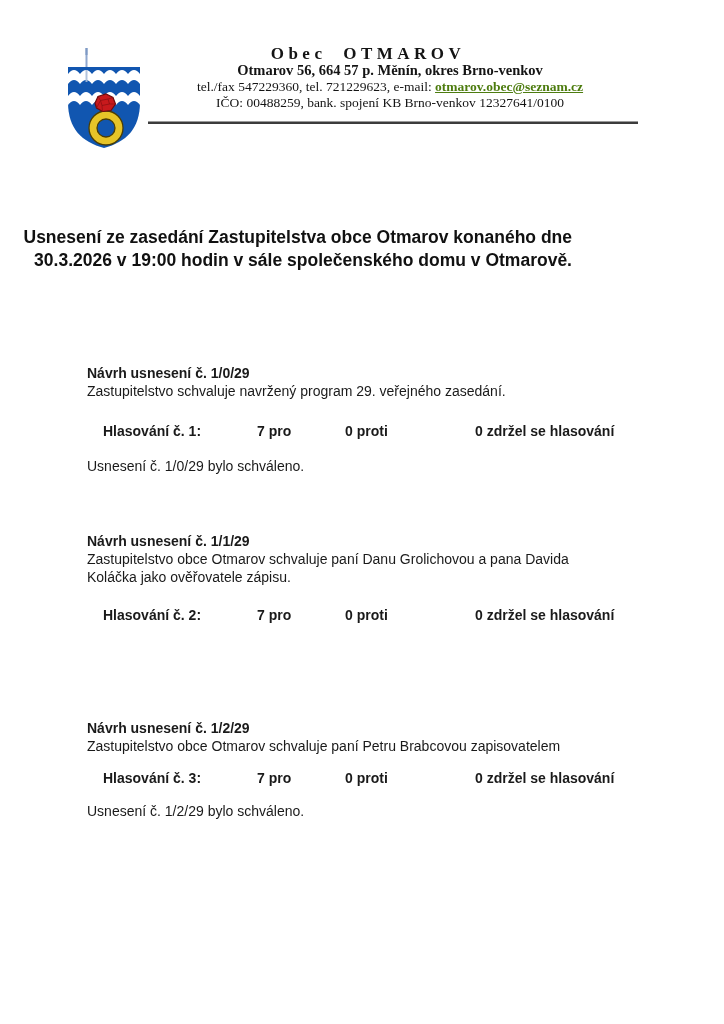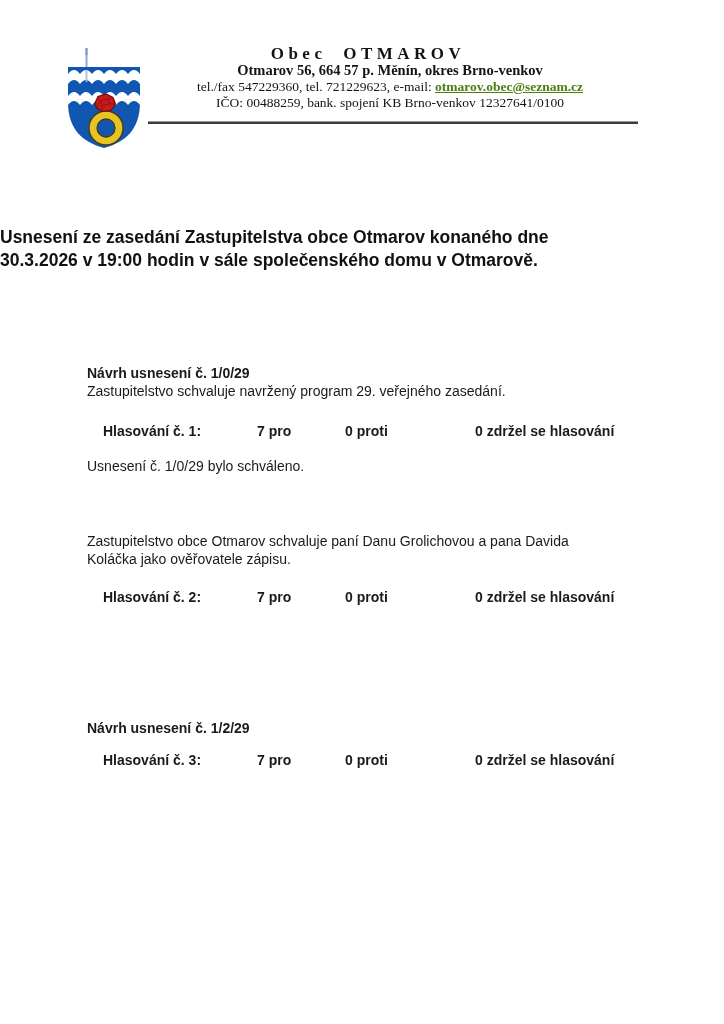--- a/index.html
+++ b/index.html
@@ -44,21 +44,21 @@
   .email-link { text-decoration: underline; }
 
   .head-rule {
     position: absolute; left: 148px; top: 121px; width: 490px; height: 2px;
     background: #3c3c3c; border-top: 1px solid #9a9a9a;
   }
 
   
   .doc-title {
     position: absolute; left: 0; top: 226px; width: 572px;
-    text-align: left;
+    text-align: right;
     font-size: 17.5px; font-weight: bold; line-height: 23px;
     color: #111111;
   }
 
   
   .section { position: absolute; left: 87px; width: 545px; font-size: 14px; line-height: 18px; }
   .sec-1 { top: 364px; }
   .sec-2 { top: 532px; }
   .sec-3 { top: 719px; }
   .sec-heading { font-weight: bold; }
@@ -133,33 +133,36 @@
     <div class="vote-row">
       <span class="vote-label">Hlasování č. 1:</span>
       <span class="vote-for">7 pro</span>
       <span class="vote-against">0 proti</span>
       <span class="vote-abstain">0 zdržel se hlasování</span>
     </div>
     <div class="sec-result">Usnesení č. 1/0/29 bylo schváleno.</div>
   </div>
 
   <div class="section sec-2">
+    <div class="sec-heading">Návrh usnesení č. 1/1/29</div>
     <div class="sec-body">Zastupitelstvo obce Otmarov schvaluje paní Danu Grolichovou a pana Davida</div>
     <div class="sec-body">Koláčka jako ověřovatele zápisu.</div>
     <div class="vote-row">
       <span class="vote-label">Hlasování č. 2:</span>
       <span class="vote-for">7 pro</span>
       <span class="vote-against">0 proti</span>
       <span class="vote-abstain">0 zdržel se hlasování</span>
     </div>
   </div>
 
   <div class="section sec-3">
     <div class="sec-heading">Návrh usnesení č. 1/2/29</div>
+    <div class="sec-body">Zastupitelstvo obce Otmarov schvaluje paní Petru Brabcovou zapisovatelem</div>
     <div class="vote-row">
       <span class="vote-label">Hlasování č. 3:</span>
       <span class="vote-for">7 pro</span>
       <span class="vote-against">0 proti</span>
       <span class="vote-abstain">0 zdržel se hlasování</span>
     </div>
+    <div class="sec-result">Usnesení č. 1/2/29 bylo schváleno.</div>
   </div>
 
 </div>
 
 </body></html>

